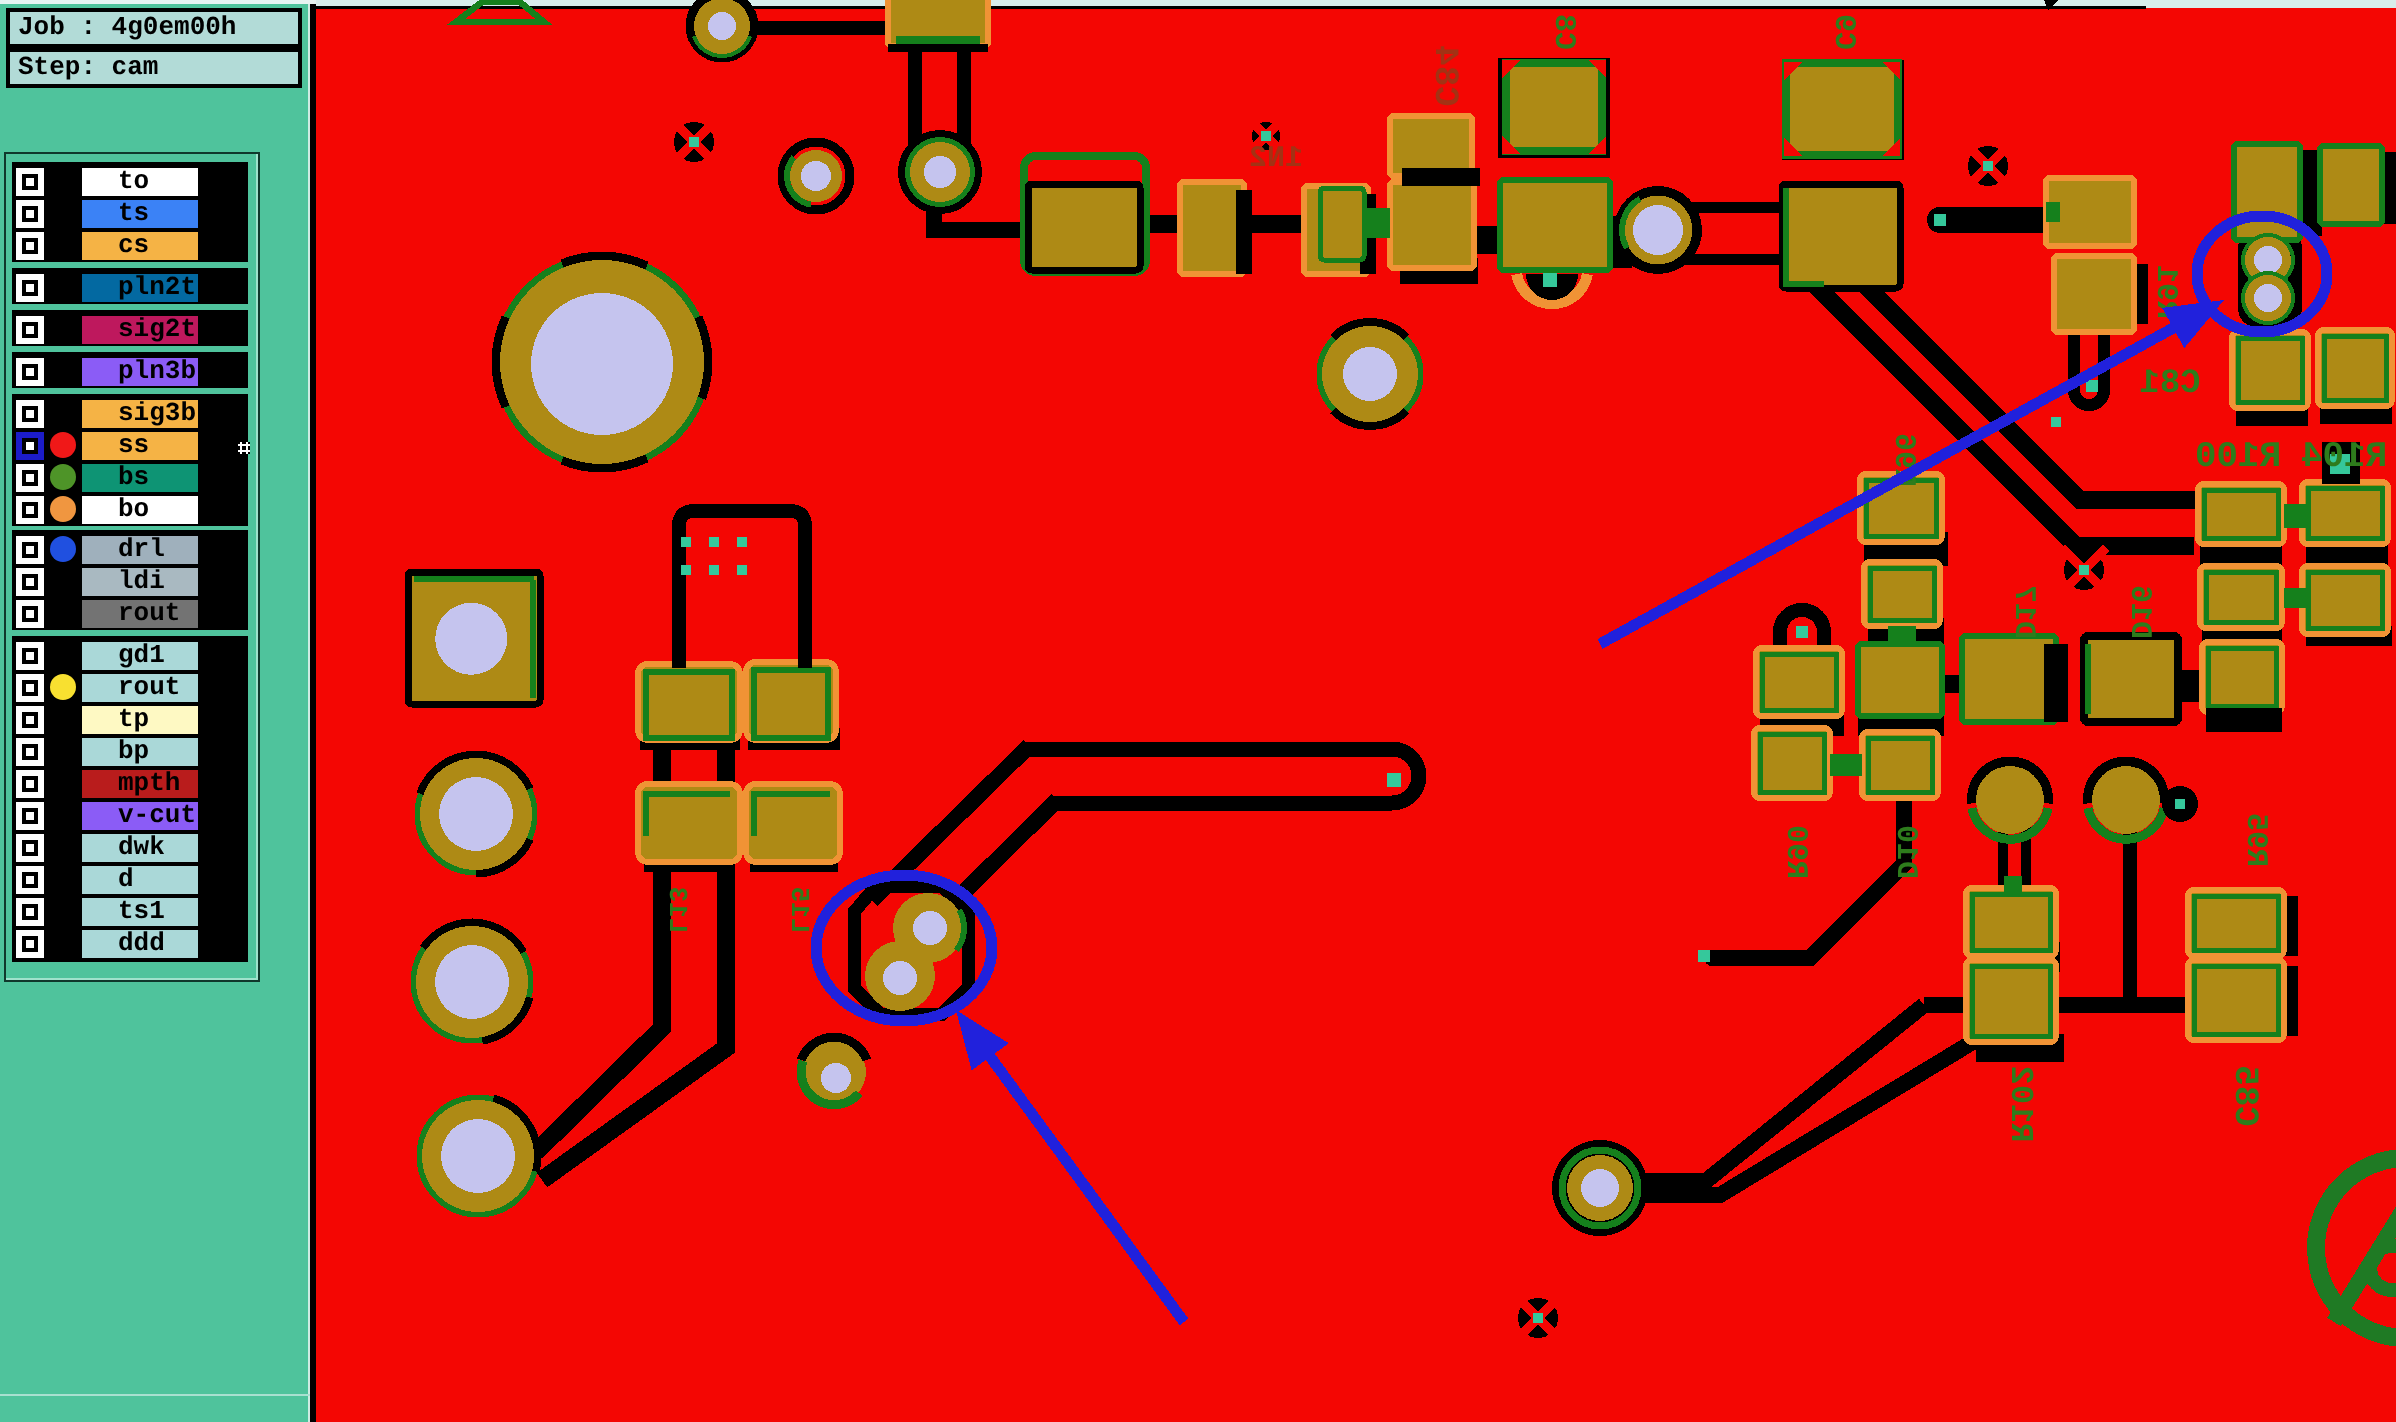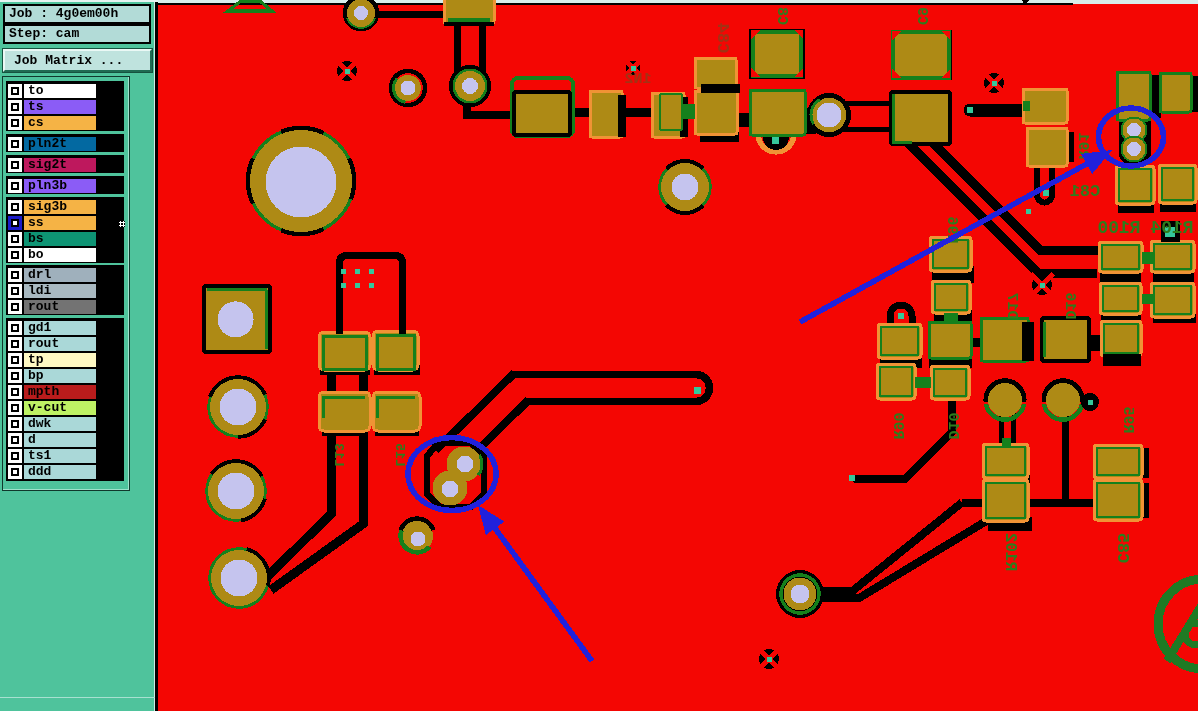--- a/index.html
+++ b/index.html
@@ -9,52 +9,51 @@
  border-top:2px solid #eaf8f5;border-left:2px solid #eaf8f5;
  border-bottom:2px solid #1f6b52;border-right:2px solid #1f6b52;
  box-shadow:0 0 0 1px #16523f;
  font:bold 13px "Liberation Mono",monospace;line-height:19px;padding-left:9px;color:#000}
 #panel{position:absolute;left:2px;top:76px;width:128px;height:415px;background:#4fc39c;
  border:1px solid #10382c;box-shadow:inset -1px -1px 0 #9fe2cc}
 .grp{position:absolute;left:6px;width:118px;background:#000}
 .cb{position:absolute;left:8px;width:14px;height:14px}
 .cbi{position:absolute;left:3px;top:3px;width:8px;height:8px;border:2.5px solid #000;background:#fff}
 .dot{position:absolute;left:25px;width:13px;height:13px;border-radius:50%}
-.bar{position:absolute;left:24px;width:72px;height:14px;font:bold 13px "Liberation Mono",monospace;
- line-height:13px;padding-left:4px;color:#000}
+.bar{position:absolute;left:41px;width:58px;height:14px;font:bold 13px "Liberation Mono",monospace;
+ line-height:13px;padding-left:18px;color:#000}
 .pen{position:absolute}
 .grid{position:absolute;left:119px;width:6px;height:6px;background:#000;
  background-image:linear-gradient(#fff 1px,transparent 1px),linear-gradient(90deg,#fff 1px,transparent 1px);
  background-size:3px 3px;background-position:1px 1px}
 #canvas{position:absolute;left:158px;top:0}
 </style></head>
 <body>
 <div id="sidebar">
  <div class="hbox" style="top:4px">Job : 4g0em00h</div>
  <div class="hbox" style="top:24px">Step: cam</div>
- <div id="btn">Job Matrix ...</div>
  <div id="panel"></div>
 <div class="grp" style="top:81px;height:50px"></div>
 <div class="grp" style="top:134px;height:18px"></div>
 <div class="grp" style="top:155px;height:18px"></div>
 <div class="grp" style="top:176px;height:18px"></div>
 <div class="grp" style="top:197px;height:66px"></div>
 <div class="grp" style="top:265px;height:50px"></div>
 <div class="grp" style="top:318px;height:163px"></div>
 <div class="cb" style="top:84px;background:#fff">
       <div class="cbi"></div>
     </div>
 <div class="bar" style="top:84px;background:#ffffff">to</div>
 <div class="pen" style="top:86px;left:111px"><svg width="10" height="10" viewBox="0 0 10 10">
         <polygon points="1,10 4,2 6,0 9,5 7,7 3,9" fill="#000"></polygon>
       </svg></div>
 <div class="cb" style="top:100px;background:#fff">
       <div class="cbi"></div>
     </div>
-<div class="bar" style="top:100px;background:#8b5cf6">ts</div>
+<div class="bar" style="top:100px;background:#3b82f6">ts</div>
 <div class="pen" style="top:102px;left:111px"><svg width="10" height="10" viewBox="0 0 10 10">
         <polygon points="1,10 4,2 6,0 9,5 7,7 3,9" fill="#000"></polygon>
       </svg></div>
 <div class="cb" style="top:116px;background:#fff">
       <div class="cbi"></div>
     </div>
 <div class="bar" style="top:116px;background:#f5b345">cs</div>
 <div class="pen" style="top:118px;left:111px"><svg width="10" height="10" viewBox="0 0 10 10">
         <polygon points="1,10 4,2 6,0 9,5 7,7 3,9" fill="#000"></polygon>
       </svg></div>
@@ -138,21 +137,21 @@
       <div class="cbi"></div>
     </div>
 <div class="bar" style="top:369px;background:#aad8d8">bp</div>
 <div class="cb" style="top:385px;background:#fff">
       <div class="cbi"></div>
     </div>
 <div class="bar" style="top:385px;background:#b91c1c">mpth</div>
 <div class="cb" style="top:401px;background:#fff">
       <div class="cbi"></div>
     </div>
-<div class="bar" style="top:401px;background:#bef264">v-cut</div>
+<div class="bar" style="top:401px;background:#8b5cf6">v-cut</div>
 <div class="cb" style="top:417px;background:#fff">
       <div class="cbi"></div>
     </div>
 <div class="bar" style="top:417px;background:#aad8d8">dwk</div>
 <div class="cb" style="top:433px;background:#fff">
       <div class="cbi"></div>
     </div>
 <div class="bar" style="top:433px;background:#aad8d8">d</div>
 <div class="cb" style="top:449px;background:#fff">
       <div class="cbi"></div>

